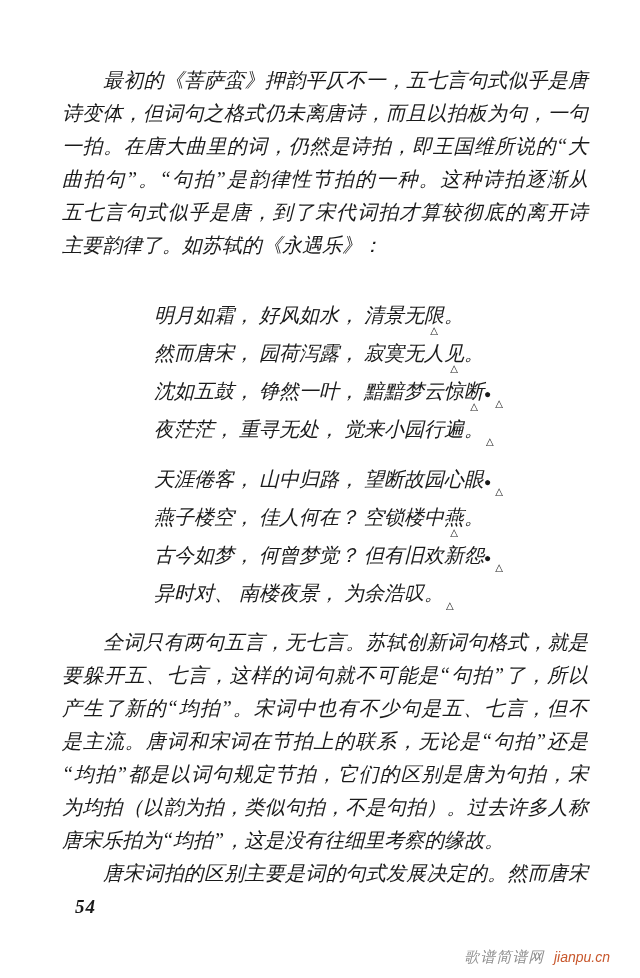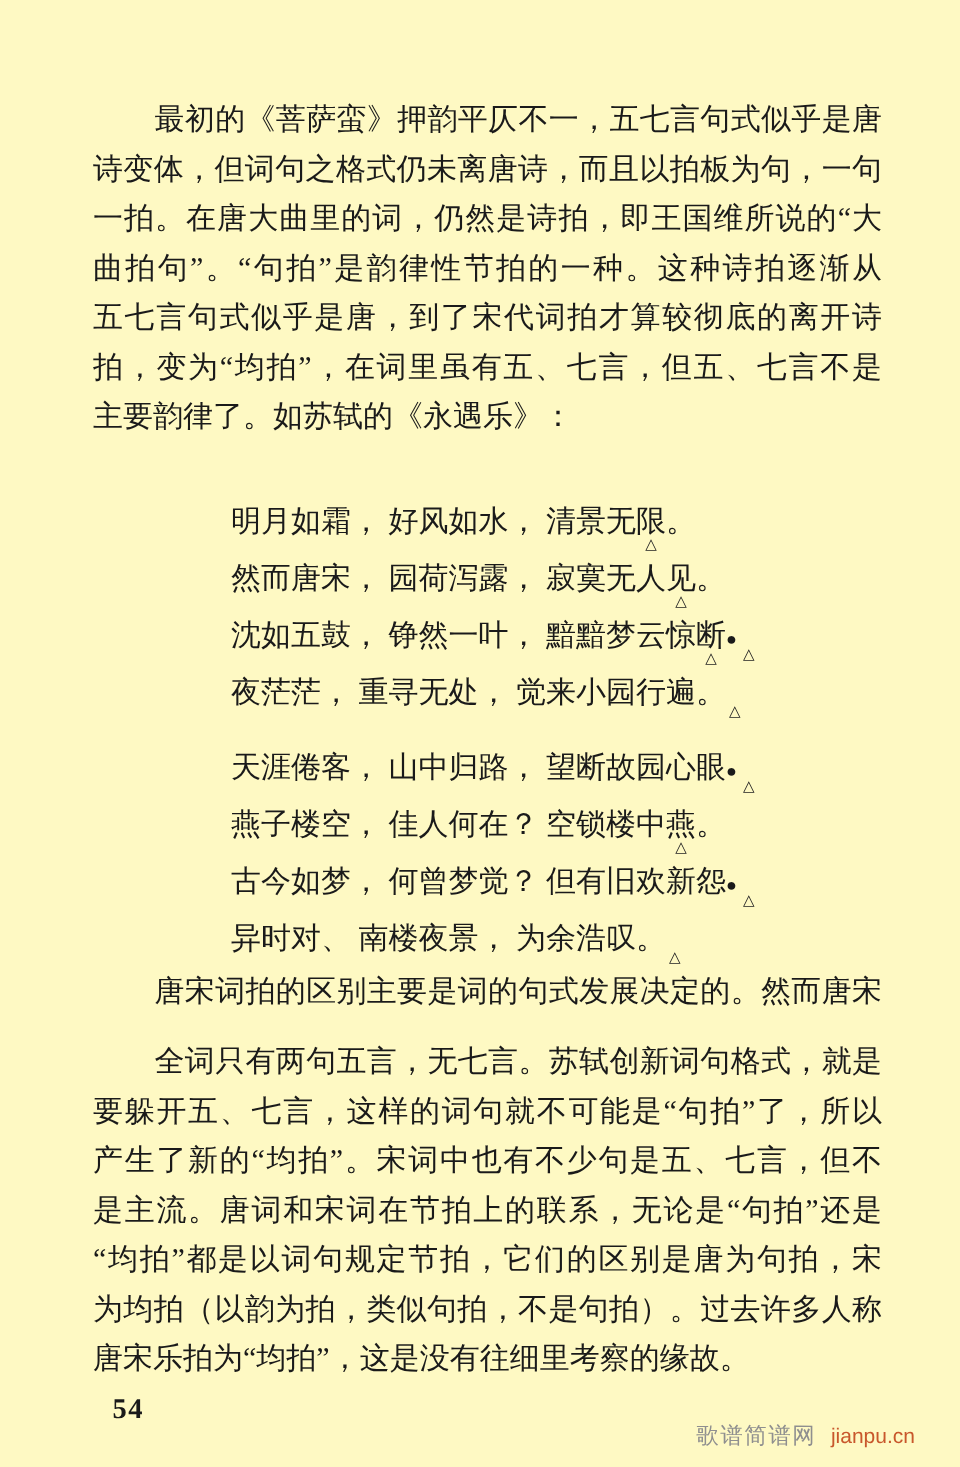--- a/index.html
+++ b/index.html
@@ -1,24 +1,25 @@
 <!DOCTYPE html>
 <html><head>
 <meta charset="utf-8">
 <style>
   html,body{margin:0;padding:0;}
   body{background:#e8e8e8;}
   .page{
     position:relative;
     width:640px;height:978px;
     margin:0 auto;
-    background:#fef9c3;
+    background:#ffffff;
     font-family:"Liberation Serif","DejaVu Serif",serif;
     color:#1a1a1a;
     overflow:hidden;
+    font-style:italic;
   }
   .content{
     position:absolute;left:62px;top:64px;width:526px;
   }
   .para{margin:0;}
   .bline{
     font-size:20px;line-height:33px;height:33px;
     text-align:justify;text-align-last:justify;
     white-space:normal;overflow:visible;
   }
@@ -66,51 +67,50 @@
 
 <div class="page">
   <div class="content">
 
     <div class="para">
       <div class="bline indent">最初的《菩萨蛮》押韵平仄不一，五七言句式似乎是唐</div>
       <div class="bline">诗变体，但词句之格式仍未离唐诗，而且以拍板为句，一句</div>
       <div class="bline">一拍。在唐大曲里的词，仍然是诗拍，即王国维所说的“大</div>
       <div class="bline">曲拍句”。“句拍”是韵律性节拍的一种。这种诗拍逐渐从</div>
       <div class="bline">五七言句式似乎是唐，到了宋代词拍才算较彻底的离开诗</div>
-      <div class="bline">拍，变为“均拍”，在词里虽有五、七言，但五、七言不是</div>
       <div class="bline nojust">主要韵律了。如苏轼的《永遇乐》：</div>
     </div>
 
     <div class="poem">
         <div class="stanza">
           <div class="poem-line"><span>明月如霜， 好风如水， 清景无限。</span></div>
           <div class="poem-line"><span>然而唐宋， 园荷泻露， 寂寞无</span><span class="mk-above">人<span class="mk">△</span></span><span>见。</span></div>
           <div class="poem-line"><span>沈如五鼓， 铮然一叶， 黯黯梦云</span><span class="mk-above">惊<span class="mk">△</span></span><span>断</span><span class="fdot">●</span><span class="mk-after">△</span></div>
           <div class="poem-line"><span>夜茫茫， 重寻无处， 觉来小园行遍</span><span class="mk-above">。<span class="mk">△</span></span><span class="mk-after">△</span></div>
         </div>
         <div class="stanza">
           <div class="poem-line"><span>天涯倦客， 山中归路， 望断故园心眼</span><span class="fdot">●</span><span class="mk-after">△</span></div>
           <div class="poem-line"><span>燕子楼空， 佳人何在？ 空锁楼中燕。</span></div>
           <div class="poem-line"><span>古今如梦， 何曾梦觉？ 但有旧欢</span><span class="mk-above">新<span class="mk">△</span></span><span>怨</span><span class="fdot">●</span><span class="mk-after">△</span></div>
           <div class="poem-line"><span>异时对、 南楼夜景， 为余浩叹。</span><span class="mk-after">△</span></div>
         </div>
       </div>
 
-    <div class="para para3">
-      <div class="bline indent">唐宋词拍的区别主要是词的句式发展决定的。然而唐宋</div>
-    </div>
-
     <div class="para para2">
       <div class="bline indent">全词只有两句五言，无七言。苏轼创新词句格式，就是</div>
       <div class="bline">要躲开五、七言，这样的词句就不可能是“句拍”了，所以</div>
       <div class="bline">产生了新的“均拍”。宋词中也有不少句是五、七言，但不</div>
       <div class="bline">是主流。唐词和宋词在节拍上的联系，无论是“句拍”还是</div>
       <div class="bline">“均拍”都是以词句规定节拍，它们的区别是唐为句拍，宋</div>
       <div class="bline">为均拍（以韵为拍，类似句拍，不是句拍）。过去许多人称</div>
       <div class="bline nojust">唐宋乐拍为“均拍”，这是没有往细里考察的缘故。</div>
+    </div>
+
+    <div class="para para3">
+      <div class="bline indent">唐宋词拍的区别主要是词的句式发展决定的。然而唐宋</div>
     </div>
 
     <div class="pageno">54</div>
   </div>
 
   <div class="watermark">
     <span class="wm-name">歌谱简谱网</span>
     <span class="wm-url">jianpu.cn</span>
   </div>
 </div>

